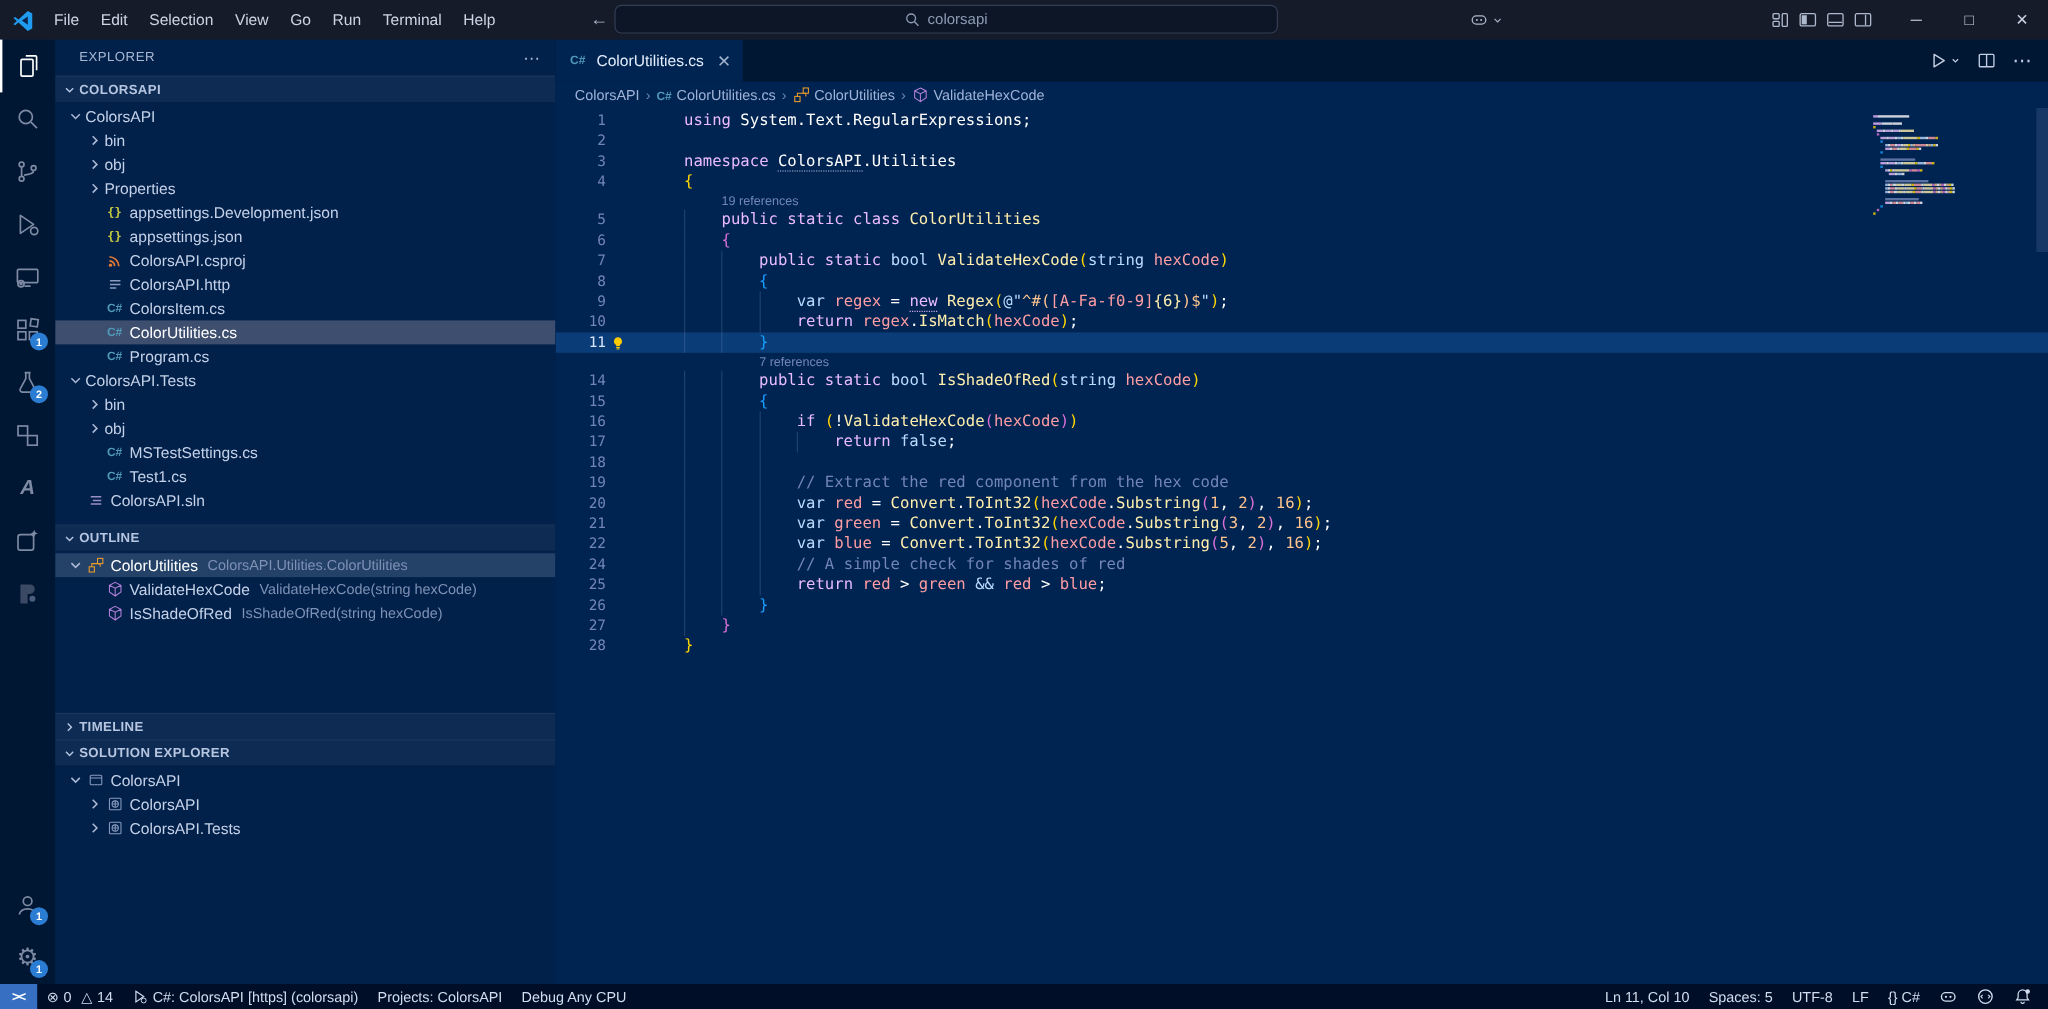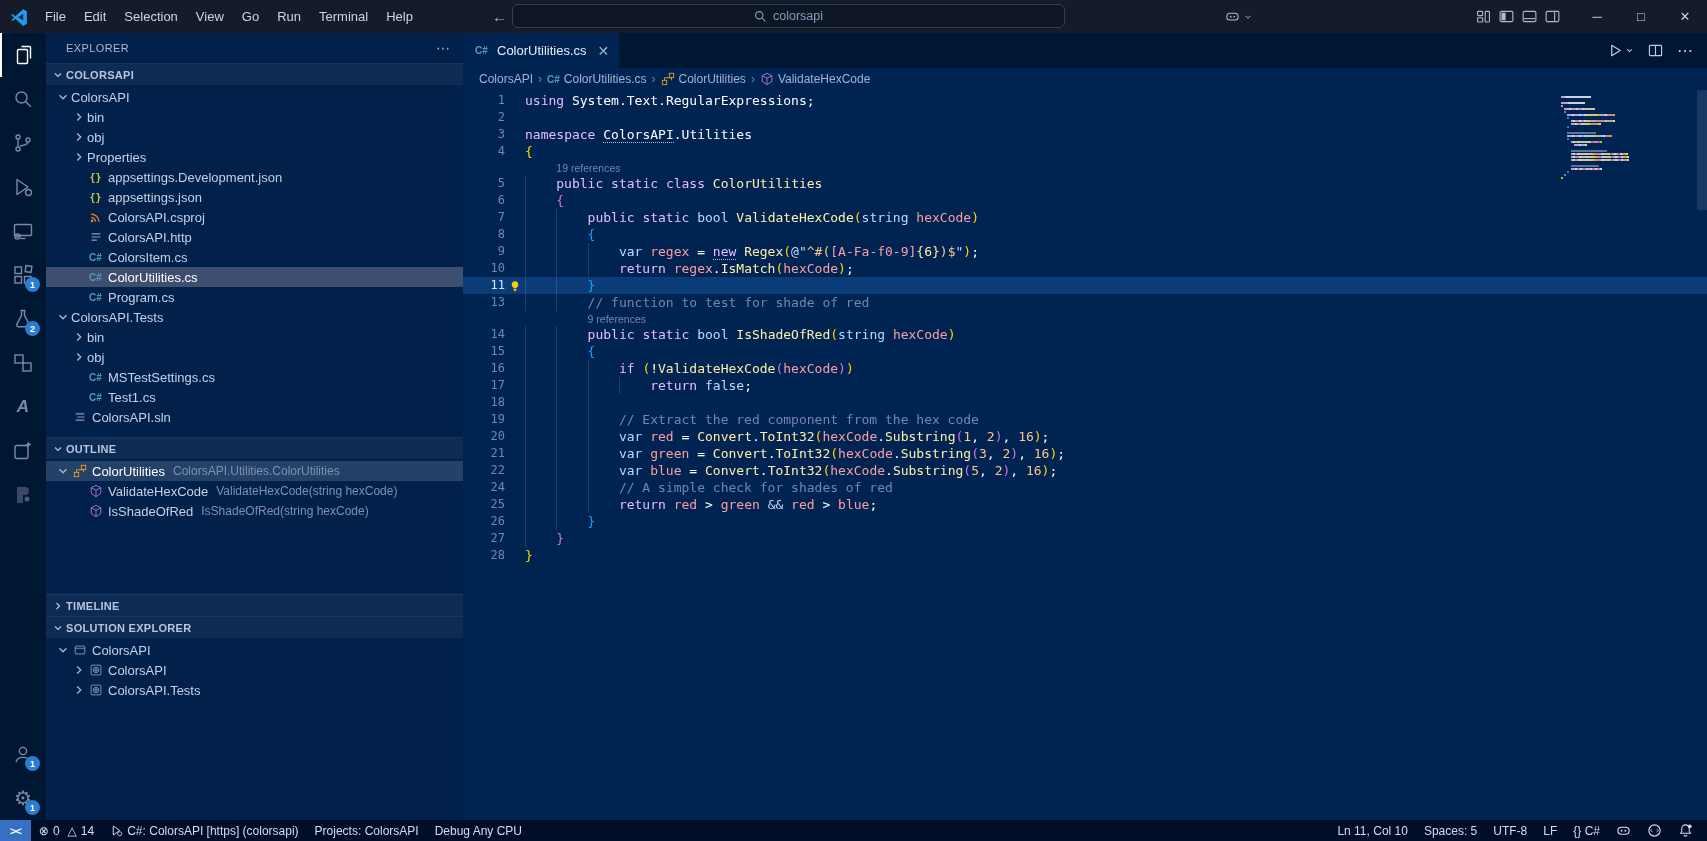--- a/index.html
+++ b/index.html
@@ -64,21 +64,21 @@
   .bc-item{display:flex;align-items:center;gap:4px;}
 
   .code-area{flex:1;position:relative;overflow:hidden;font-family:"DejaVu Sans Mono","Liberation Mono",monospace;
              font-size:13px;padding-top:2px;}
   .crow{display:flex;height:17px;line-height:17px;white-space:pre;}
   .crow.current{background:var(--cur);}
   .clrow{display:flex;height:15px;line-height:15px;white-space:pre;}
   .lnm{flex:0 0 42px;text-align:right;color:var(--lnum);font-size:12px;}
   .crow.current .lnm{color:#D9E4FA;}
   .glyph{flex:0 0 20px;display:flex;align-items:center;justify-content:center;}
-  .lc{flex:1;}
+  .lc{flex:1;margin-left:45px;}
   .iguide{display:inline-block;width:4ch;height:17px;border-left:1px solid rgba(114,133,183,0.28);vertical-align:top;}
   .clens{font-family:"Liberation Sans",sans-serif;font-size:10.5px;color:#7285B7;}
 
   .tk-kw{color:var(--tk-kw);} .tk-kwu{color:var(--tk-kw);border-bottom:1px dotted #C9A7E8;}
   .tk-ty{color:var(--tk-ty);} .tk-cls{color:var(--tk-cls);} .tk-fn{color:var(--tk-fn);}
   .tk-v{color:var(--tk-v);} .tk-n{color:var(--tk-n);} .tk-c{color:var(--tk-c);}
   .tk-w{color:var(--tk-w);} .tk-wu{color:var(--tk-w);border-bottom:1px dotted #AABBDD;}
   .tk-b1{color:var(--tk-b1);} .tk-b2{color:var(--tk-b2);} .tk-b3{color:var(--tk-b3);}
   .tk-rd{color:var(--tk-rd);} .tk-ra{color:var(--tk-ra);} .tk-rc{color:var(--tk-rc);} .tk-rq{color:var(--tk-rq);}
   .tk-op{color:var(--tk-op);}
@@ -594,22 +594,21 @@
             <div class="crow"><span class="lnm">6</span><span class="glyph"></span><span class="lc"><span class="iguide"></span><span class="tk-b2">{</span></span></div>
             <div class="crow"><span class="lnm">7</span><span class="glyph"></span><span class="lc"><span class="iguide"></span><span class="iguide"></span><span class="tk-kw">public</span><span class="tk-w"> </span><span class="tk-kw">static</span><span class="tk-w"> </span><span class="tk-ty">bool</span><span class="tk-w"> </span><span class="tk-fn">ValidateHexCode</span><span class="tk-b1">(</span><span class="tk-ty">string</span><span class="tk-w"> </span><span class="tk-v">hexCode</span><span class="tk-b1">)</span></span></div>
             <div class="crow"><span class="lnm">8</span><span class="glyph"></span><span class="lc"><span class="iguide"></span><span class="iguide"></span><span class="tk-b3">{</span></span></div>
             <div class="crow"><span class="lnm">9</span><span class="glyph"></span><span class="lc"><span class="iguide"></span><span class="iguide"></span><span class="iguide"></span><span class="tk-ty">var</span><span class="tk-w"> </span><span class="tk-v">regex</span><span class="tk-w"> = </span><span class="tk-kwu">new</span><span class="tk-w"> </span><span class="tk-cls">Regex</span><span class="tk-b1">(</span><span class="tk-rd">@"</span><span class="tk-ra">^#(</span><span class="tk-rc">[A-Fa-f0-9]</span><span class="tk-rq">{6}</span><span class="tk-ra">)$</span><span class="tk-rd">"</span><span class="tk-b1">)</span><span class="tk-w">;</span></span></div>
             <div class="crow"><span class="lnm">10</span><span class="glyph"></span><span class="lc"><span class="iguide"></span><span class="iguide"></span><span class="iguide"></span><span class="tk-kw">return</span><span class="tk-w"> </span><span class="tk-v">regex</span><span class="tk-w">.</span><span class="tk-fn">IsMatch</span><span class="tk-b1">(</span><span class="tk-v">hexCode</span><span class="tk-b1">)</span><span class="tk-w">;</span></span></div>
             <div class="crow current"><span class="lnm">11</span><span class="glyph"><svg width="12" height="14" viewBox="0 0 16 16">
                   <path d="M8 1.5a4.5 4.5 0 0 1 2.5 8.2c-.5.4-.5 1-.5 1.3h-4c0-.3 0-.9-.5-1.3A4.5 4.5 0 0 1 8 1.5z" fill="#FFCC00"></path>
                   <rect x="6" y="12" width="4" height="1.4" fill="#FFCC00"></rect>
                   <rect x="6.5" y="13.8" width="3" height="1.2" fill="#FFCC00"></rect>
                 </svg></span><span class="lc"><span class="iguide"></span><span class="iguide"></span><span class="tk-b3">}</span></span></div>
-            <div class="crow"><span class="lnm">13</span><span class="glyph"></span><span class="lc"><span class="iguide"></span><span class="iguide"></span><span class="tk-c">// function to test for shade of red</span></span></div>
-            <div class="clrow"><span class="lnm"></span><span class="glyph"></span><span class="lc"><span style="display:inline-block;width:8ch;"></span><span class="clens">9 references</span></span></div>
+            <div class="clrow"><span class="lnm"></span><span class="glyph"></span><span class="lc"><span style="display:inline-block;width:8ch;"></span><span class="clens">7 references</span></span></div>
             <div class="crow"><span class="lnm">14</span><span class="glyph"></span><span class="lc"><span class="iguide"></span><span class="iguide"></span><span class="tk-kw">public</span><span class="tk-w"> </span><span class="tk-kw">static</span><span class="tk-w"> </span><span class="tk-ty">bool</span><span class="tk-w"> </span><span class="tk-fn">IsShadeOfRed</span><span class="tk-b1">(</span><span class="tk-ty">string</span><span class="tk-w"> </span><span class="tk-v">hexCode</span><span class="tk-b1">)</span></span></div>
             <div class="crow"><span class="lnm">15</span><span class="glyph"></span><span class="lc"><span class="iguide"></span><span class="iguide"></span><span class="tk-b3">{</span></span></div>
             <div class="crow"><span class="lnm">16</span><span class="glyph"></span><span class="lc"><span class="iguide"></span><span class="iguide"></span><span class="iguide"></span><span class="tk-kw">if</span><span class="tk-w"> </span><span class="tk-b1">(</span><span class="tk-w">!</span><span class="tk-fn">ValidateHexCode</span><span class="tk-b2">(</span><span class="tk-v">hexCode</span><span class="tk-b2">)</span><span class="tk-b1">)</span></span></div>
             <div class="crow"><span class="lnm">17</span><span class="glyph"></span><span class="lc"><span class="iguide"></span><span class="iguide"></span><span class="iguide"></span><span class="iguide"></span><span class="tk-kw">return</span><span class="tk-w"> </span><span class="tk-ty">false</span><span class="tk-w">;</span></span></div>
             <div class="crow"><span class="lnm">18</span><span class="glyph"></span><span class="lc"><span class="iguide"></span><span class="iguide"></span><span class="iguide"></span></span></div>
             <div class="crow"><span class="lnm">19</span><span class="glyph"></span><span class="lc"><span class="iguide"></span><span class="iguide"></span><span class="iguide"></span><span class="tk-c">// Extract the red component from the hex code</span></span></div>
             <div class="crow"><span class="lnm">20</span><span class="glyph"></span><span class="lc"><span class="iguide"></span><span class="iguide"></span><span class="iguide"></span><span class="tk-ty">var</span><span class="tk-w"> </span><span class="tk-v">red</span><span class="tk-w"> = </span><span class="tk-cls">Convert</span><span class="tk-w">.</span><span class="tk-fn">ToInt32</span><span class="tk-b1">(</span><span class="tk-v">hexCode</span><span class="tk-w">.</span><span class="tk-fn">Substring</span><span class="tk-b2">(</span><span class="tk-n">1</span><span class="tk-w">, </span><span class="tk-n">2</span><span class="tk-b2">)</span><span class="tk-w">, </span><span class="tk-n">16</span><span class="tk-b1">)</span><span class="tk-w">;</span></span></div>
             <div class="crow"><span class="lnm">21</span><span class="glyph"></span><span class="lc"><span class="iguide"></span><span class="iguide"></span><span class="iguide"></span><span class="tk-ty">var</span><span class="tk-w"> </span><span class="tk-v">green</span><span class="tk-w"> = </span><span class="tk-cls">Convert</span><span class="tk-w">.</span><span class="tk-fn">ToInt32</span><span class="tk-b1">(</span><span class="tk-v">hexCode</span><span class="tk-w">.</span><span class="tk-fn">Substring</span><span class="tk-b2">(</span><span class="tk-n">3</span><span class="tk-w">, </span><span class="tk-n">2</span><span class="tk-b2">)</span><span class="tk-w">, </span><span class="tk-n">16</span><span class="tk-b1">)</span><span class="tk-w">;</span></span></div>
             <div class="crow"><span class="lnm">22</span><span class="glyph"></span><span class="lc"><span class="iguide"></span><span class="iguide"></span><span class="iguide"></span><span class="tk-ty">var</span><span class="tk-w"> </span><span class="tk-v">blue</span><span class="tk-w"> = </span><span class="tk-cls">Convert</span><span class="tk-w">.</span><span class="tk-fn">ToInt32</span><span class="tk-b1">(</span><span class="tk-v">hexCode</span><span class="tk-w">.</span><span class="tk-fn">Substring</span><span class="tk-b2">(</span><span class="tk-n">5</span><span class="tk-w">, </span><span class="tk-n">2</span><span class="tk-b2">)</span><span class="tk-w">, </span><span class="tk-n">16</span><span class="tk-b1">)</span><span class="tk-w">;</span></span></div>
             <div class="crow"><span class="lnm">24</span><span class="glyph"></span><span class="lc"><span class="iguide"></span><span class="iguide"></span><span class="iguide"></span><span class="tk-c">// A simple check for shades of red</span></span></div>

